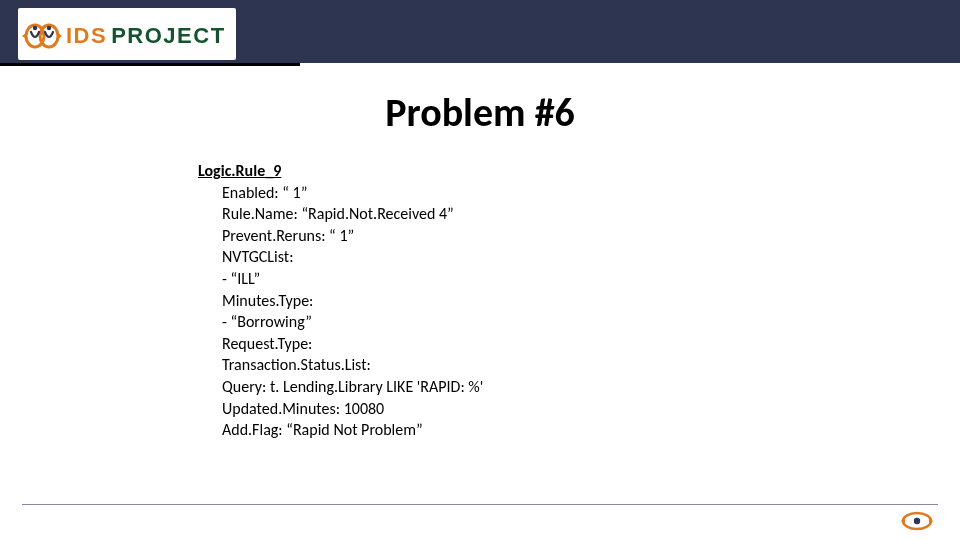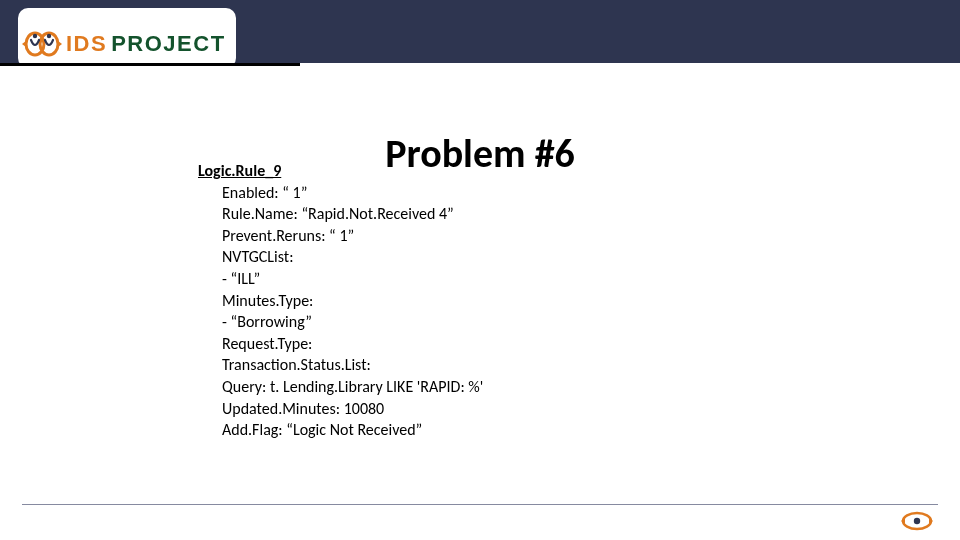--- a/index.html
+++ b/index.html
@@ -21,22 +21,22 @@
     background: #2e3550;
   }
   .logo {
     position: absolute;
     top: 8px;
     left: 18px;
     height: 48px;
     display: flex;
     align-items: center;
     background: #ffffff;
-    padding: 12px 10px 0 0;
-    border-radius: 10px;
+    padding: 4px 10px 0 0;
+    border-radius: 2px;
   }
   .logo-mark {
     width: 48px;
     height: 40px;
     display: flex;
     align-items: center;
     justify-content: center;
   }
   .logo-text {
     display: flex;
@@ -59,21 +59,20 @@
   .title {
     position: absolute;
     top: 88px;
     left: 0;
     right: 0;
     text-align: center;
     font-size: 40px;
     font-weight: 800;
     color: #000000;
     font-family: Calibri, Arial, sans-serif;
-    margin-top: 41px;
   }
   .body-block {
     position: absolute;
     top: 160px;
     left: 198px;
     font-size: 16px;
     line-height: 1.35;
     color: #000000;
   }
   .body-block .rule-header {
@@ -140,21 +139,21 @@
     <div class="prop-line">Rule.Name: “Rapid.Not.Received 4”</div>
     <div class="prop-line">Prevent.Reruns: “ 1”</div>
     <div class="prop-line">NVTGCList:</div>
     <div class="prop-line">- “ILL”</div>
     <div class="prop-line">Minutes.Type:</div>
     <div class="prop-line">- “Borrowing”</div>
     <div class="prop-line">Request.Type:</div>
     <div class="prop-line">Transaction.Status.List:</div>
     <div class="prop-line">Query: t. Lending.Library LIKE 'RAPID: %'</div>
     <div class="prop-line">Updated.Minutes: 10080</div>
-    <div class="prop-line">Add.Flag: “Logic Not Received”</div>
+    <div class="prop-line">Add.Flag: “Rapid Not Problem”</div>
   </div>
 </div>
 
 <div class="footer-line"></div>
 <div class="footer-icon">
   <svg viewBox="0 0 34 22" width="34" height="22">
     <ellipse cx="17" cy="11" rx="14" ry="8" fill="none" stroke="#e07a1f" stroke-width="2.5"></ellipse>
     <circle cx="17" cy="11" r="3.2" fill="#2e3550"></circle>
     <polygon points="1,11 5,8 5,14" fill="#e07a1f"></polygon>
     <polygon points="33,11 29,8 29,14" fill="#e07a1f"></polygon>

